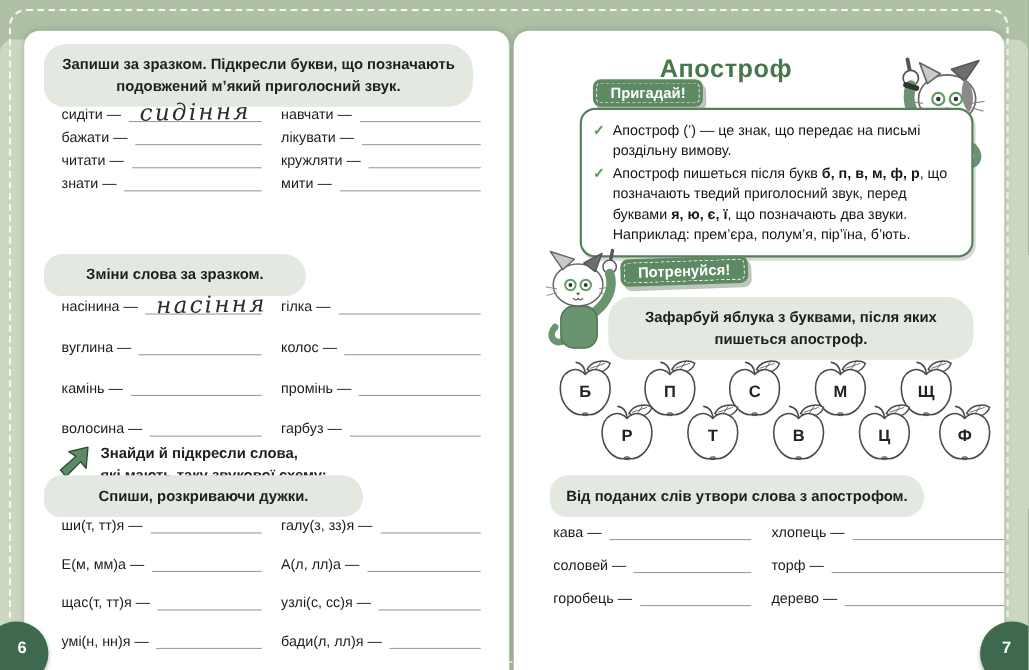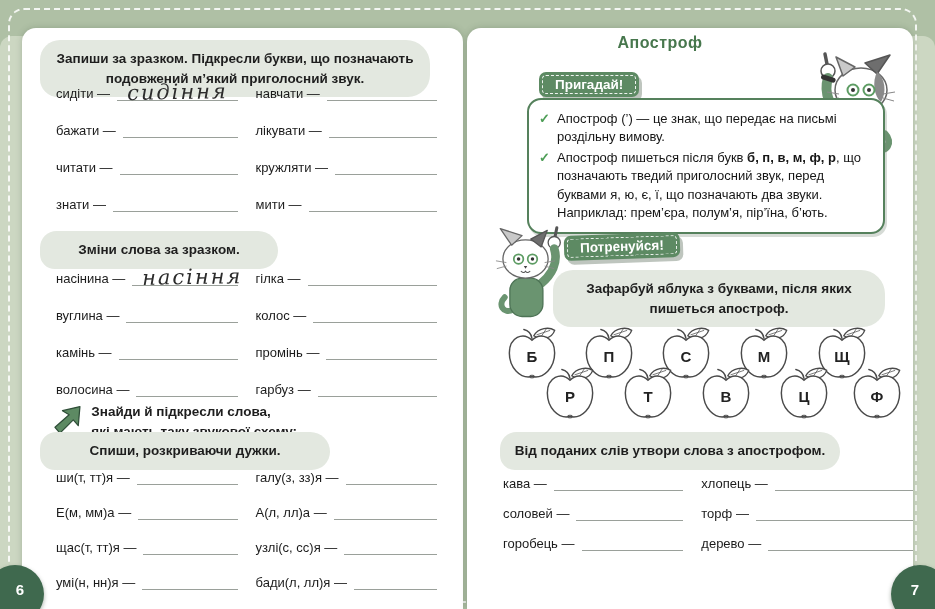--- a/index.html
+++ b/index.html
@@ -18,22 +18,22 @@
   .bubble { position:absolute; background:#e3e8e0; border-radius:20px 24px 22px 18px;
     padding:9px 14px; font-size:13.5px; font-weight:700; color:#1e1e1e; line-height:1.45;text-align:center; }
 
   .wgrid { position:absolute; display:grid; grid-template-columns:1fr 1fr; column-gap:18px; }
   .wcell { display:flex; align-items:flex-end; font-size:13px; color:#1c1c1c; white-space:nowrap; }
   .wlabel { padding-right:7px; }
   .wline { flex:1; border-bottom:1.2px solid #9aa09a; height:17px; position:relative; }
   .hand-ans { position:absolute; left:10px; bottom:-4px; font-family:"DejaVu Serif",serif;
     font-style:italic; font-size:21px; letter-spacing:2px; color:#2c2c2c; transform:rotate(-1deg); }
 
-  .title { position:absolute; top:6px; left:0; right:60px; text-align:center;
-    font-size:16px; font-weight:700; color:#47774d; letter-spacing:.5px; }
+  .title { position:absolute; top:21px; left:0; right:60px; text-align:center;
+    font-size:23px; font-weight:700; color:#47774d; letter-spacing:.5px; }
 
   .badge { position:absolute; background:#5d8a63; color:#fff; font-weight:700; font-size:13.5px;
     padding:5px 16px; border-radius:7px; box-shadow:3px 4px 0 rgba(70,90,70,.35);
     outline:1.5px dashed rgba(255,255,255,.9); outline-offset:-4px; }
 
   .remember-box { position:absolute; background:#fff; border:2px solid #55815c; border-radius:14px;
     padding:10px 12px 9px 10px; box-shadow:2px 3px 0 rgba(120,135,120,.3); }
   .point { display:flex; font-size:13px; line-height:1.42; color:#161616; }
   .point .chk { color:#4e9e57; font-weight:700; width:18px; flex:none; }
 
@@ -66,21 +66,21 @@
 
 <div class="canvas">
   <div class="edge-strip left"></div>
   <div class="edge-strip right"></div>
   <div class="dashed-frame"></div>
 
   <div class="page page-left">
 
     <div class="bubble" style="left:18px; top:12px; width:390px;">Запиши за зразком. Підкресли букви, що позначають подовжений м’який приголосний звук.</div>
 
-    <div class="wgrid" style="left:34px; right:26px; top:56px; row-gap:20px;">
+    <div class="wgrid" style="left:34px; right:26px; top:66px; row-gap:4px;">
       <div class="wcell">
         <span class="wlabel">сидіти —</span>
         <span class="wline">
           <span class="hand-ans">сидіння</span>
         </span>
       </div>
       <div class="wcell">
         <span class="wlabel">навчати —</span>
         <span class="wline"></span>
       </div>
@@ -233,21 +233,21 @@
 
     <div class="badge" style="left:72px; top:44px;">Пригадай!</div>
 
     <div class="remember-box" style="left:60px; top:70px; width:358px;">
       <div class="point">
         <span class="chk">✓</span>
         <span><span>Апостроф (’) — це знак, що передає на письмі роздільну вимову.</span></span>
       </div>
       <div class="point" style="margin-top:2px;">
         <span class="chk">✓</span>
-        <span><span>Апостроф пишеться після букв </span><span style="font-weight: 700;">б, п, в, м, ф, р</span><span>, що позначають тведий приголосний звук, перед буквами </span><span style="font-weight: 400;">я, ю, є, ї</span><span>, що позначають два звуки. Наприклад: прем’єра, полум’я, пір’їна, б’ють.</span></span>
+        <span><span>Апостроф пишеться після букв </span><span style="font-weight: 700;">б, п, в, м, ф, р</span><span>, що позначають тведий приголосний звук, перед буквами </span><span style="font-weight: 700;">я, ю, є, ї</span><span>, що позначають два звуки. Наприклад: прем’єра, полум’я, пір’їна, б’ють.</span></span>
       </div>
     </div>
 
     <svg class="cat" style="left:22px; top:196px; transform:scaleX(-1);" width="80" height="98" viewBox="0 0 92 112">
       <path d="M16 14 L14 4" stroke="#555" stroke-width="3.5" stroke-linecap="round"></path>
       <circle cx="17" cy="21" r="7" fill="#fff" stroke="#555" stroke-width="1.5"></circle>
       <path d="M32 68 C20 58 12 44 17 28" stroke="#6a9470" stroke-width="10" fill="none" stroke-linecap="round"></path>
       <path d="M64 98 C76 104 82 92 74 84" stroke="#6a9470" stroke-width="7" fill="none" stroke-linecap="round"></path>
       <rect x="30" y="62" width="38" height="44" rx="14" fill="#6a9470" stroke="#4d7355" stroke-width="1.5"></rect>
       <ellipse cx="50" cy="40" rx="26" ry="22" fill="#fff" stroke="#666" stroke-width="1.5"></ellipse>

